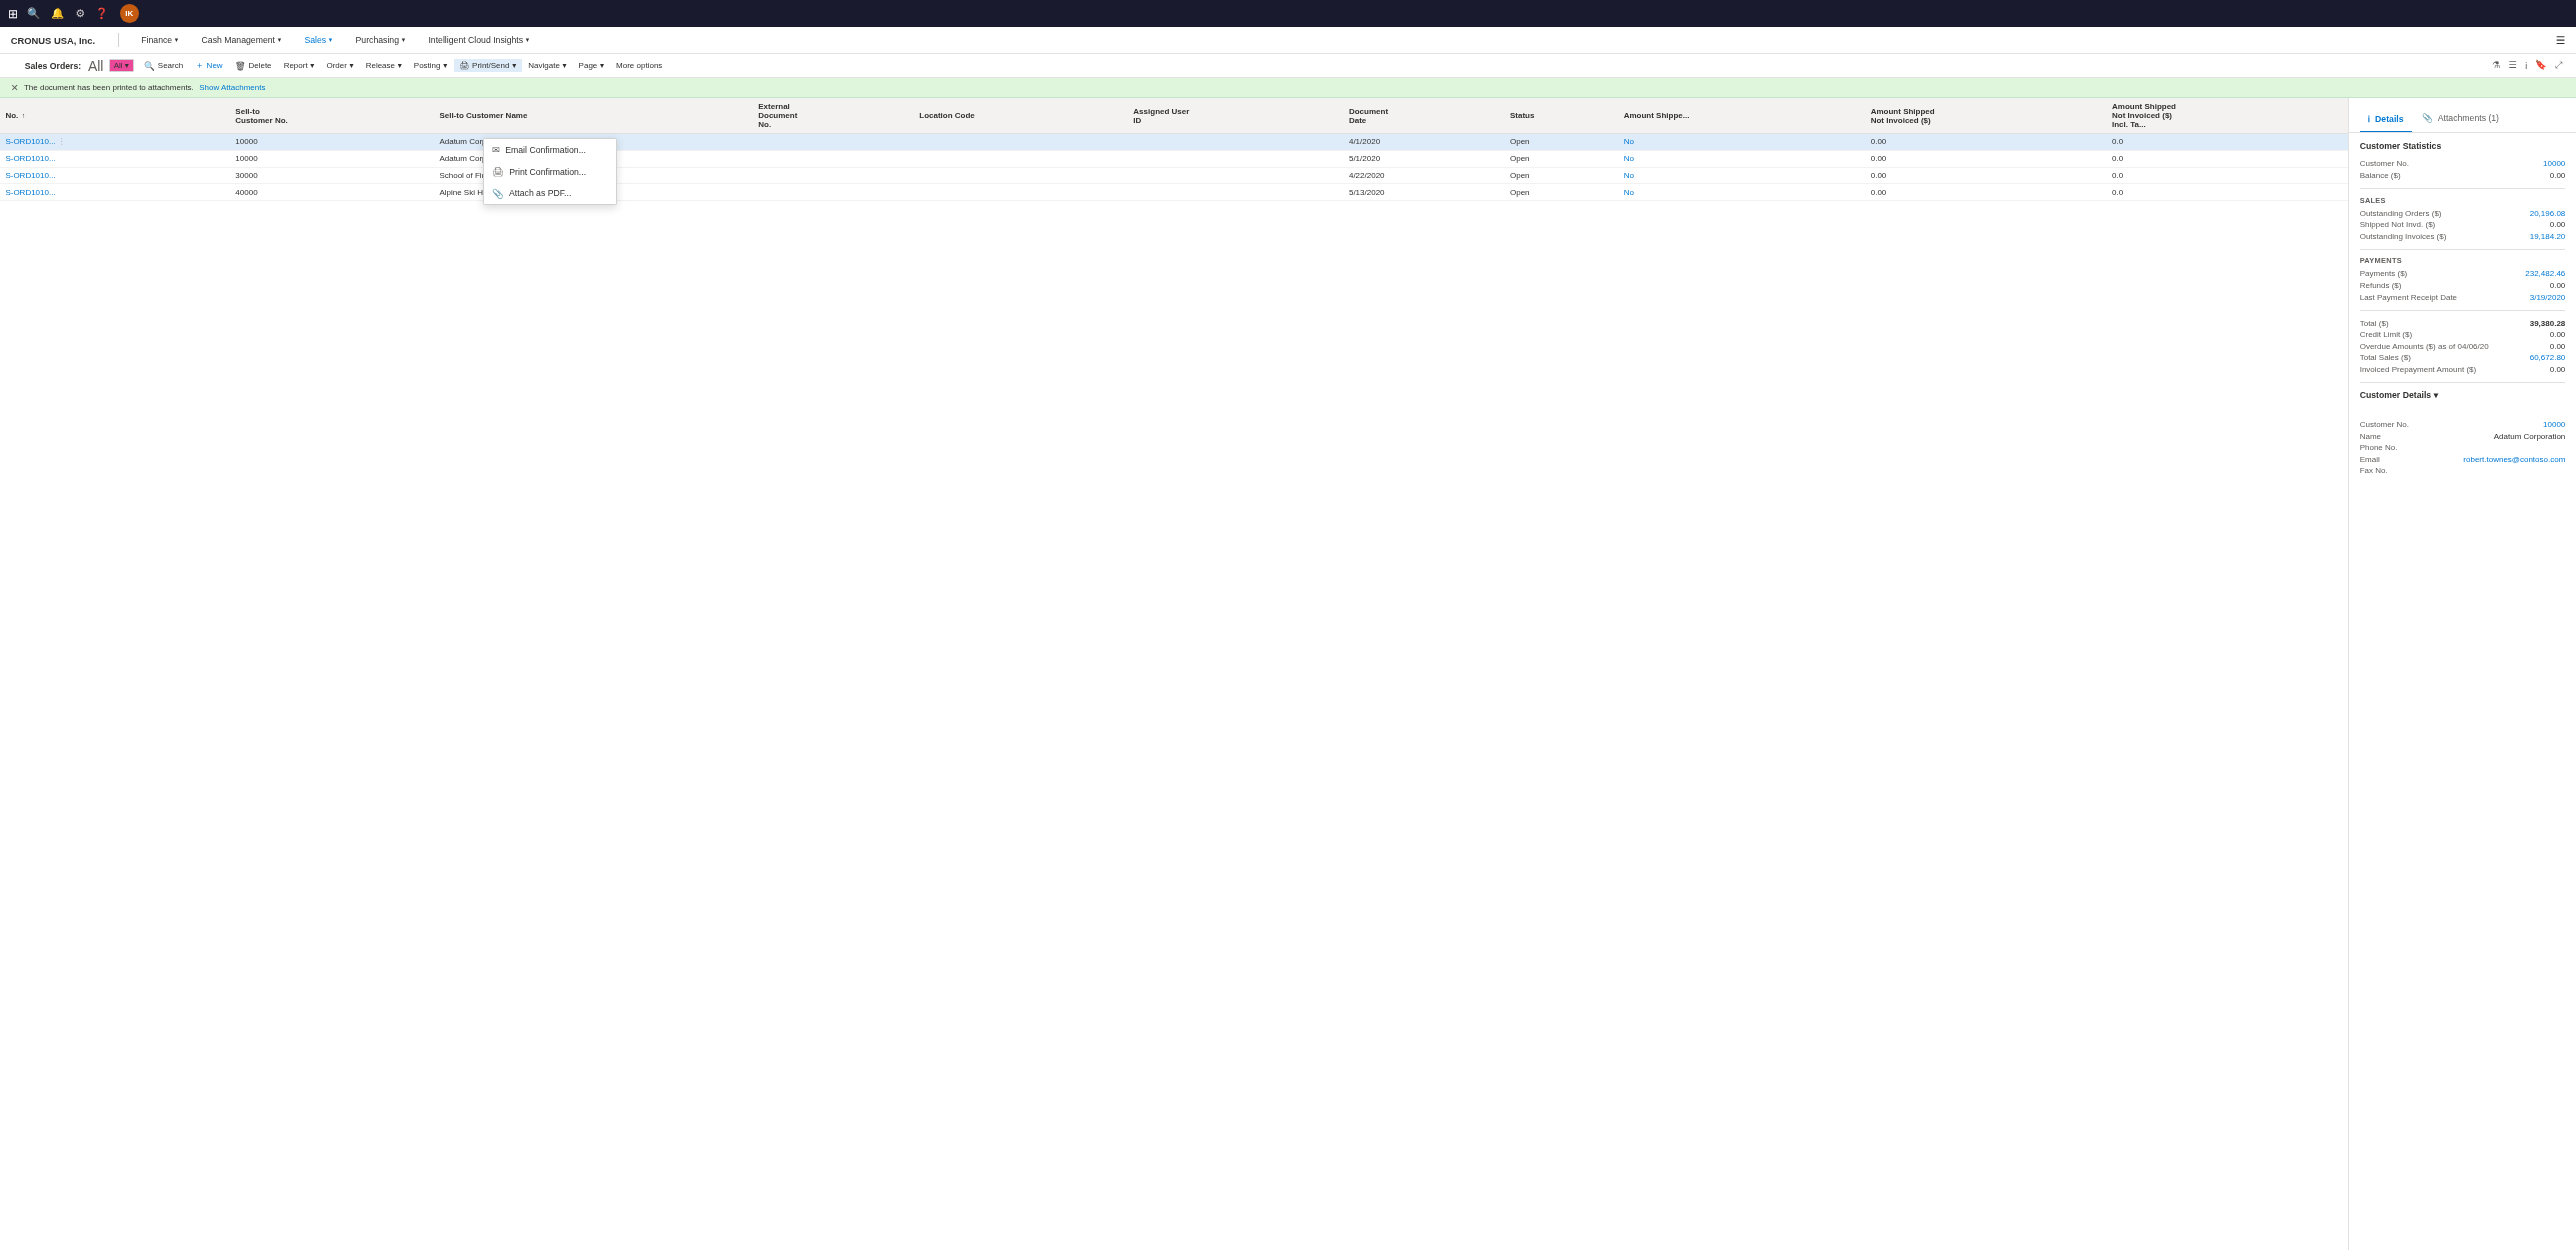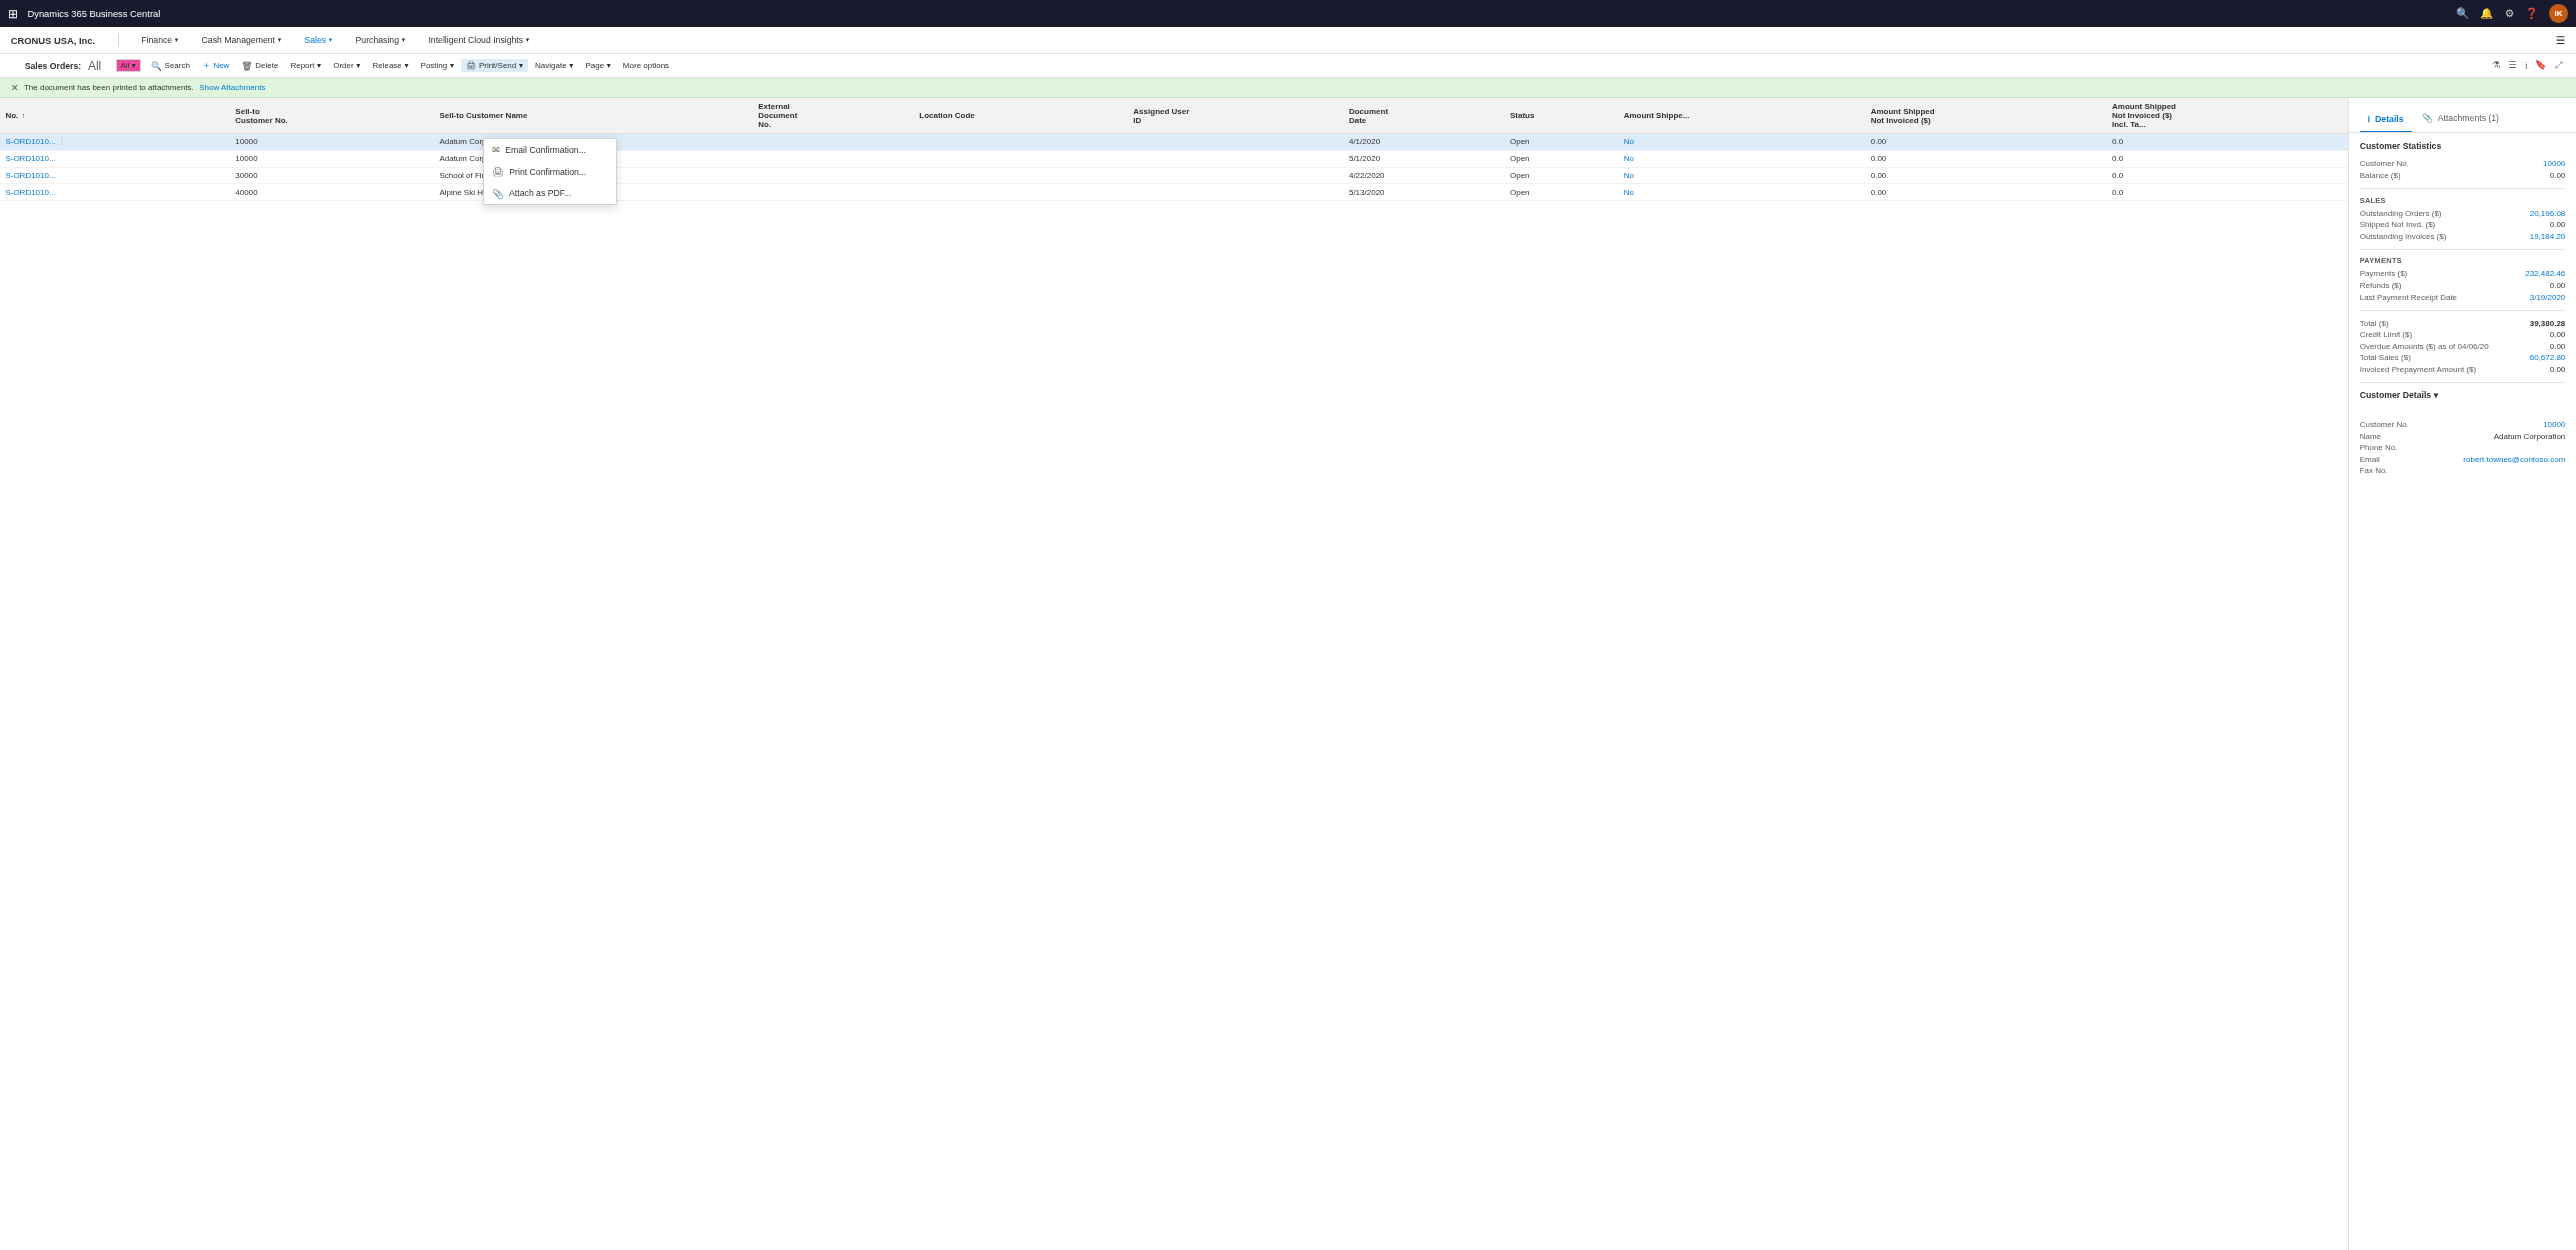--- a/index.html
+++ b/index.html
@@ -49,21 +49,21 @@
     .action-bar {
       background: #fff;
       border-bottom: 0.7px solid #e1e1e1;
       display: flex;
       align-items: center;
       height: 24px;
       padding: 0 10.7px;
       gap: 1.3px;
     }
     .action-bar .page-label { font-size: 8.7px; color: #323130; font-weight: 600; margin-right: 5.4px; margin-left: 14px; }
-    .filter-label { font-size: 12px; color: #605e5c; margin-right: 13px; }
+    .filter-label { font-size: 14px; color: #605e5c; margin-right: 4px; }
     .filter-chip {
       border: 0.7px solid #d1d1d1; border-radius: 1.3px; padding: 0.7px 4px;
       font-size: 8px; background: #ec4899; cursor: pointer;
     }
     .action-btn {
       display: flex; align-items: center; gap: 2.7px;
       padding: 2px 5.4px; font-size: 8px; color: #323130; cursor: pointer;
       border-radius: 1.3px; border: none; background: transparent;
     }
     .action-btn .btn-icon { font-size: 8.7px; }
@@ -217,21 +217,20 @@
       color: #323130;
       cursor: pointer;
     }
     .dropdown-item .dd-icon { font-size: 9.4px; color: #605e5c; }
   </style>
 </head>
 <body>
 
 <div class="top-bar">
   <span class="waffle-icon">⊞</span>
-  <span class="app-title">Dynamics 365 Business Central</span>
   <div class="top-icons">
     <span>🔍</span>
     <span>🔔</span>
     <span>⚙</span>
     <span>❓</span>
     <div class="avatar">IK</div>
   </div>
 </div>
 
 <div class="nav-bar">

